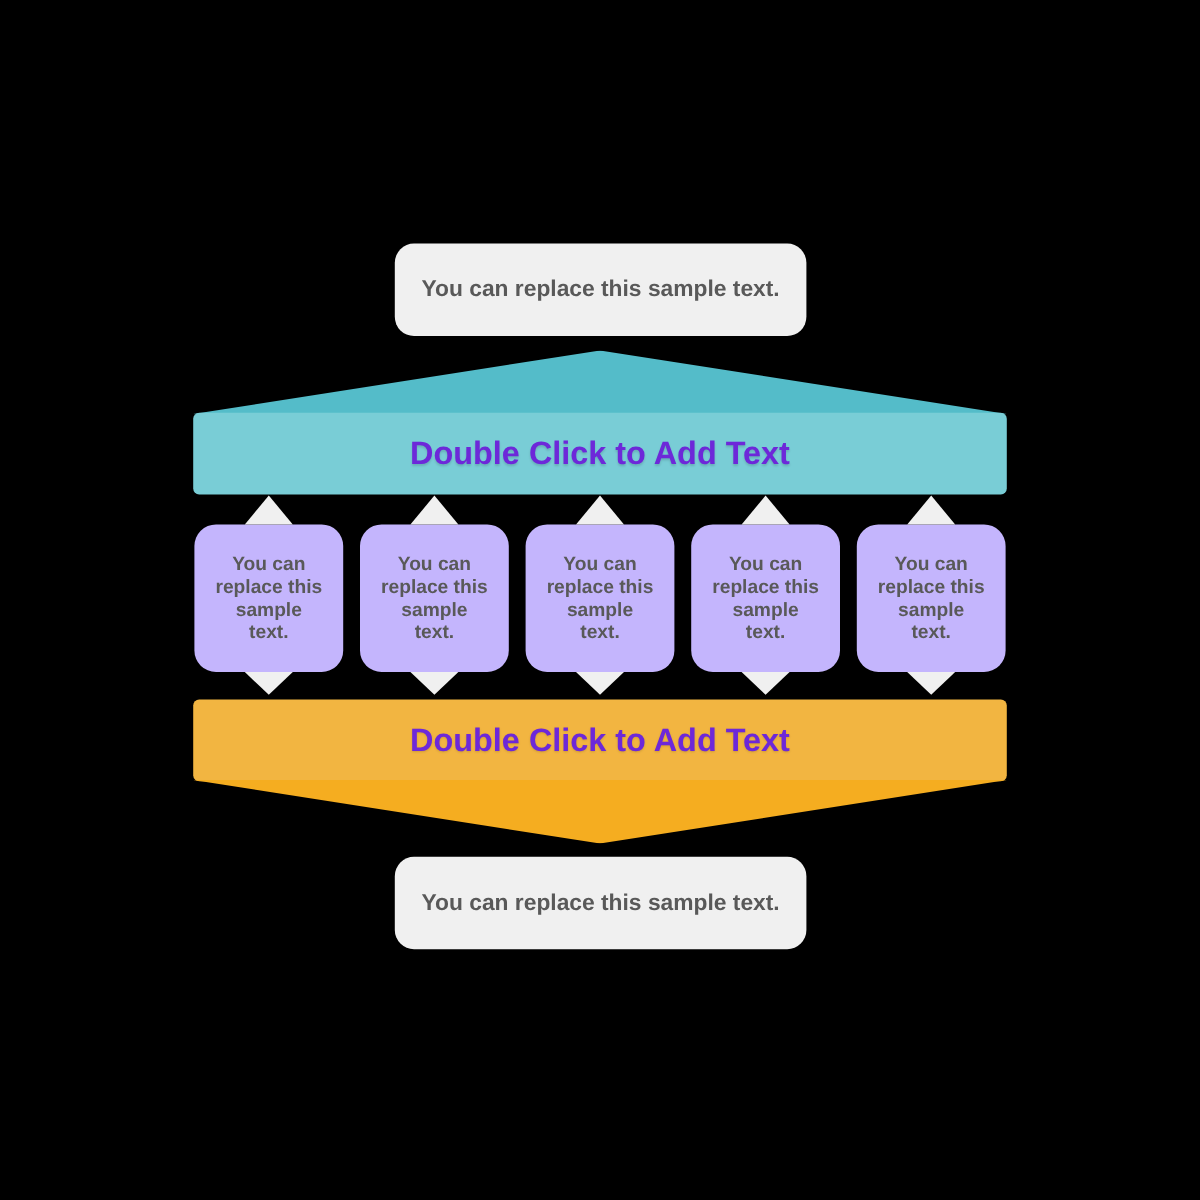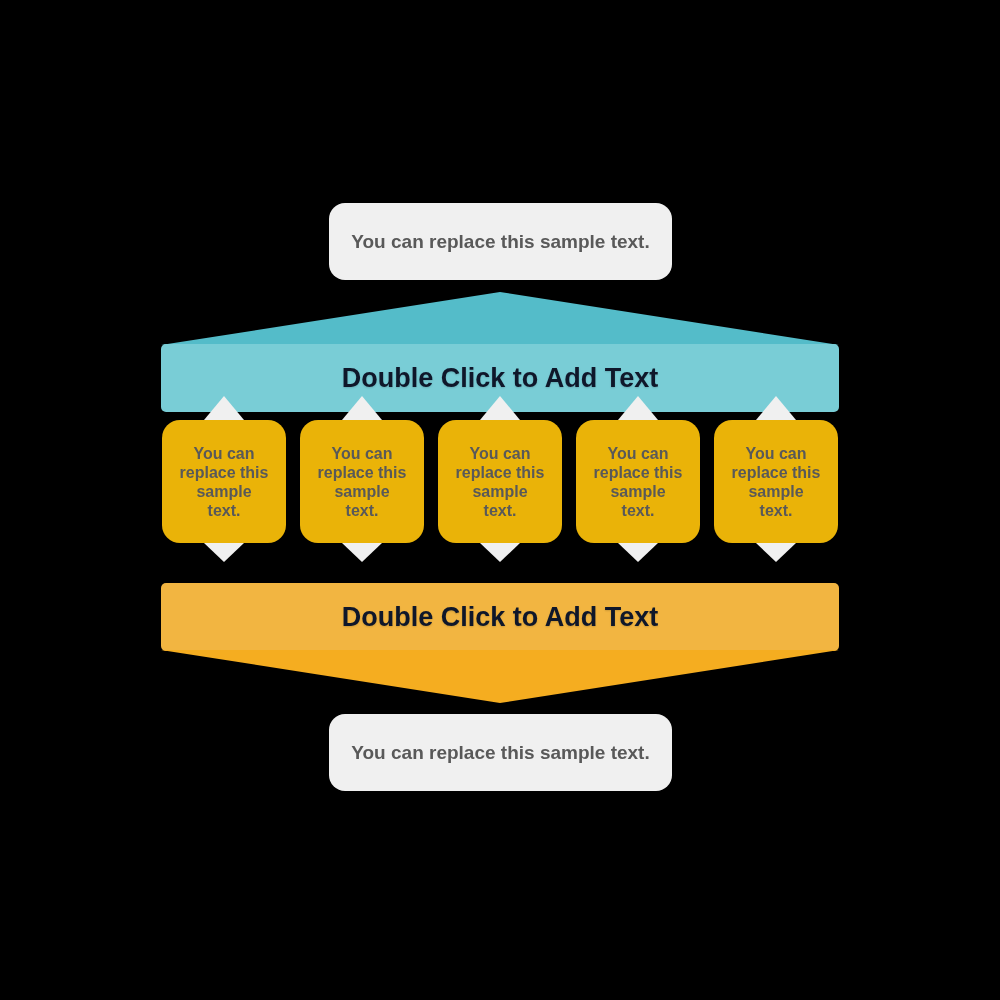--- a/index.html
+++ b/index.html
@@ -44,21 +44,21 @@
     position: absolute;
     left: 161px;
     width: 678px;
     height: 68px;
     border-radius: 5px;
     display: flex;
     align-items: center;
     justify-content: center;
   }
   .banner-rect span {
-    color: #0f172a;
+    color: #6d28d9;
     font-size: 27px;
     font-weight: bold;
     text-shadow: 0 1px 2px rgba(0,0,0,0.15);
     white-space: nowrap;
   }
   .banner-teal   { top: 344px; background: #79CDD6; }
   .banner-yellow { top: 583px; background: #F2B541; }
 
   .banner-chevron {
     position: absolute;
@@ -73,24 +73,24 @@
   }
   .chevron-down {
     top: 650px;
     background: #F5AD20;
     clip-path: polygon(0 0, 100% 0, 50% 100%);
   }
 
   
   .callout {
     position: absolute;
-    top: 420px;
+    top: 437px;
     width: 124px;
     height: 123px;
-    background: #eab308;
+    background: #c4b5fd;
     border-radius: 18px;
     display: flex;
     align-items: center;
     justify-content: center;
     text-align: center;
   }
   .callout-1 { left: 162px; }
   .callout-2 { left: 300px; }
   .callout-3 { left: 438px; }
   .callout-4 { left: 576px; }

